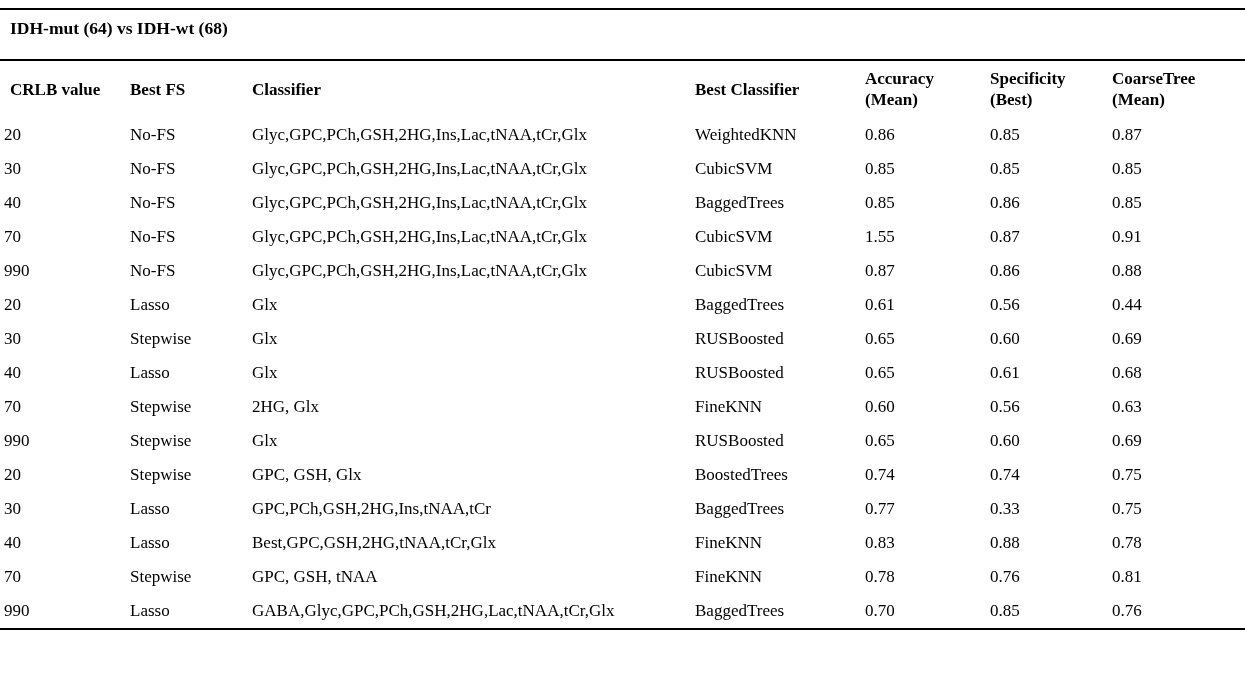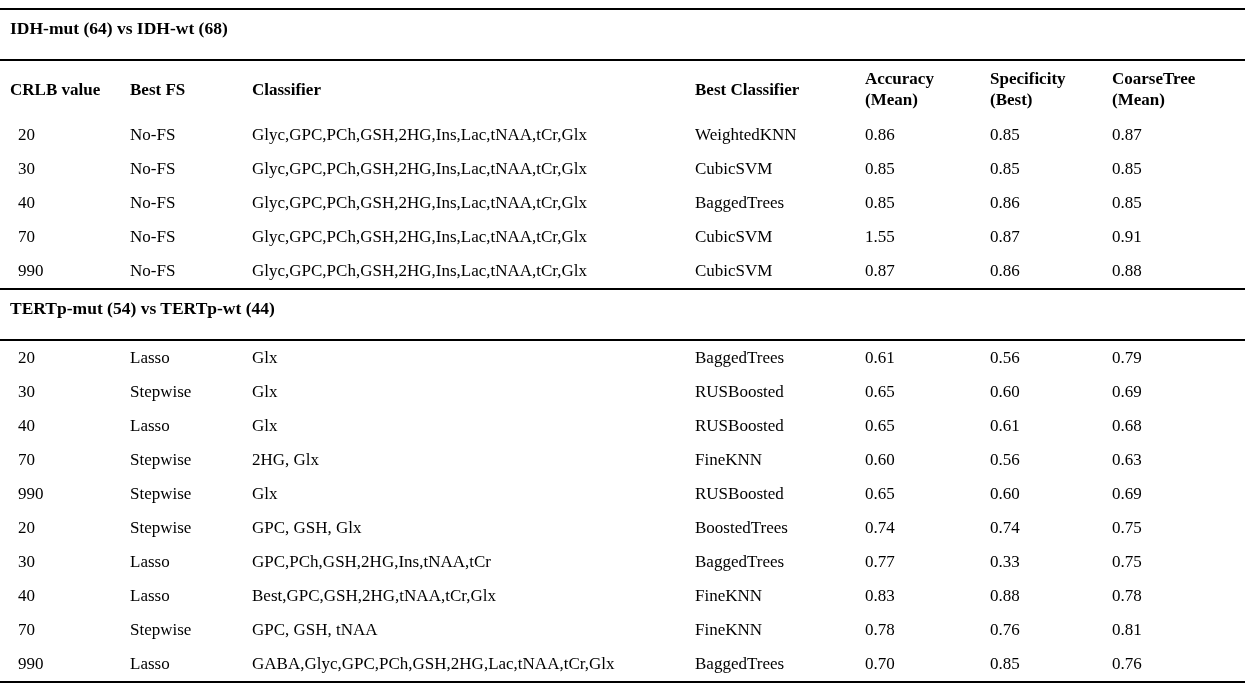--- a/index.html
+++ b/index.html
@@ -43,21 +43,21 @@
   tr.header-row th:first-child { padding-left: 10px; }
   
   tr.data-row td {
     font-size: 17px;
     text-align: left;
     vertical-align: middle;
     padding: 7px 4px 7px 0;
     white-space: nowrap;
     overflow: hidden;
   }
-  tr.data-row td:first-child { padding-left: 18px; }
+  tr.data-row td:first-child { padding-left: 4px; }
   
   table.results-table { border-bottom: 2px solid #000; }
 </style>
 </head>
 <body>
 
 <div class="page">
   <table class="results-table">
     <colgroup>
       <col style="width:130px">
@@ -119,31 +119,28 @@
         </tr>
         <tr class="data-row">
           <td>990</td>
           <td>No-FS</td>
           <td>Glyc,GPC,PCh,GSH,2HG,Ins,Lac,tNAA,tCr,Glx</td>
           <td>CubicSVM</td>
           <td>0.87</td>
           <td>0.86</td>
           <td>0.88</td>
         </tr>
-        <tr class="section-row">
-          <td colspan="7">TERTp-mut (54) vs TERTp-wt (44)</td>
-        </tr>
         <tr class="data-row">
           <td>20</td>
           <td>Lasso</td>
           <td>Glx</td>
           <td>BaggedTrees</td>
           <td>0.61</td>
           <td>0.56</td>
-          <td>0.79</td>
+          <td>0.44</td>
         </tr>
         <tr class="data-row">
           <td>30</td>
           <td>Stepwise</td>
           <td>Glx</td>
           <td>RUSBoosted</td>
           <td>0.65</td>
           <td>0.60</td>
           <td>0.69</td>
         </tr>

